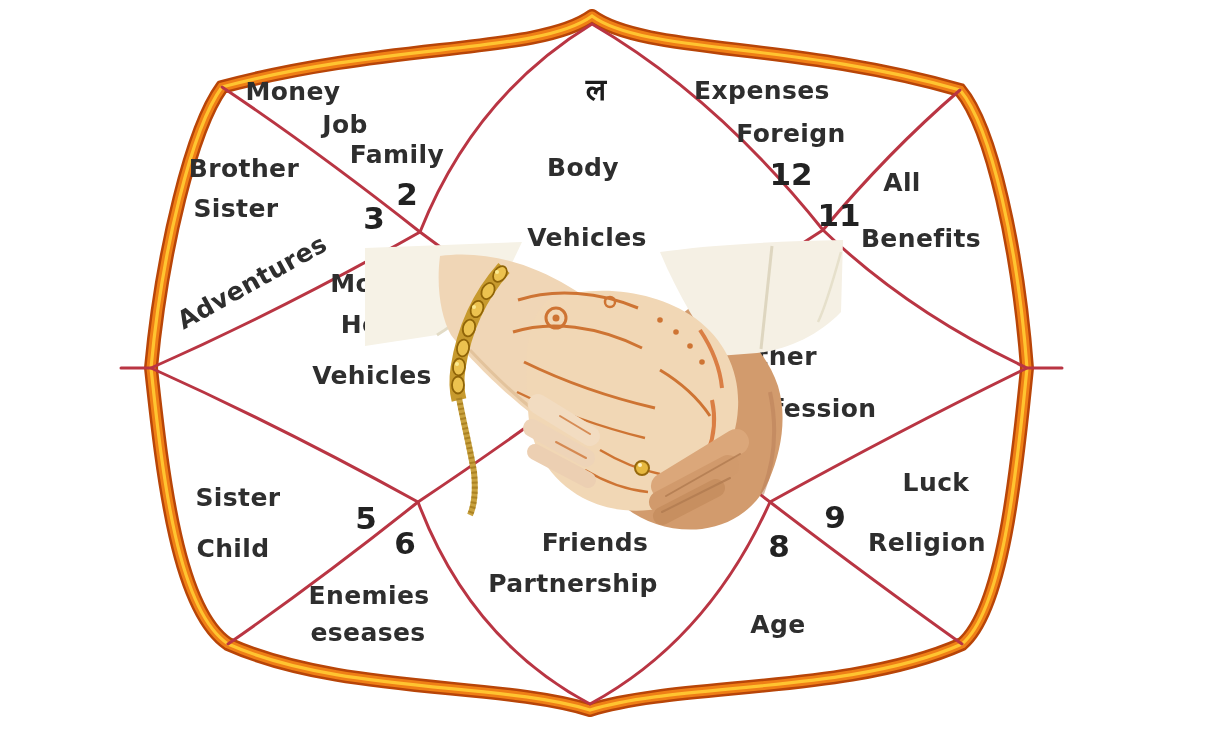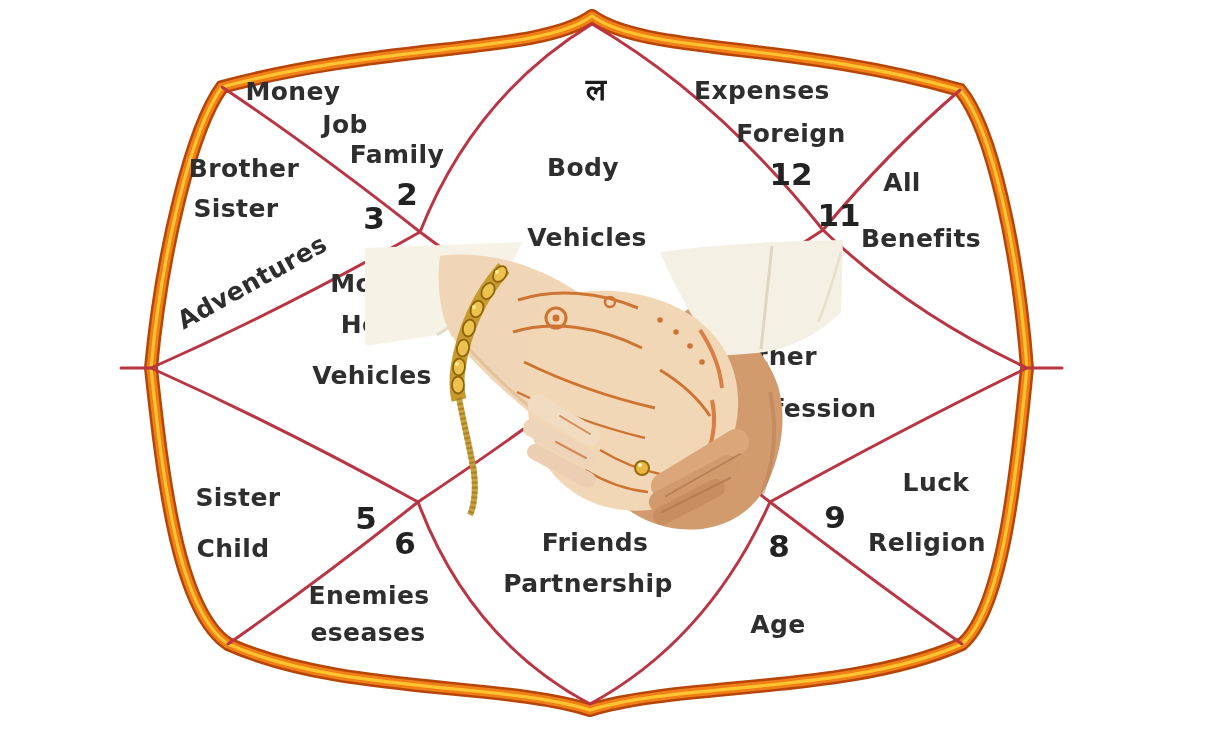--- a/index.html
+++ b/index.html
@@ -79,21 +79,21 @@
 
     <div class="lbl" style="left:238px;top:497px">Sister</div>
     <div class="lbl" style="left:233px;top:548px">Child</div>
     <div class="num" style="left:366px;top:518px">5</div>
 
     <div class="num" style="left:405px;top:543px">6</div>
     <div class="lbl" style="left:369px;top:595px">Enemies</div>
     <div class="lbl" style="left:368px;top:632px">eseases</div>
 
     <div class="lbl" style="left:595px;top:542px">Friends</div>
-    <div class="lbl" style="left:588px;top:583px">Partnership</div>
+    <div class="lbl" style="left:573px;top:583px">Partnership</div>
 
     <div class="num" style="left:779px;top:546px">8</div>
     <div class="lbl" style="left:778px;top:624px">Age</div>
 
     <div class="num" style="left:835px;top:517px">9</div>
     <div class="lbl" style="left:936px;top:482px">Luck</div>
     <div class="lbl" style="left:927px;top:542px">Religion</div>
 
     <div class="lbl" style="left:770px;top:356px">Father</div>
     <div class="lbl" style="left:800px;top:408px">Profession</div>

